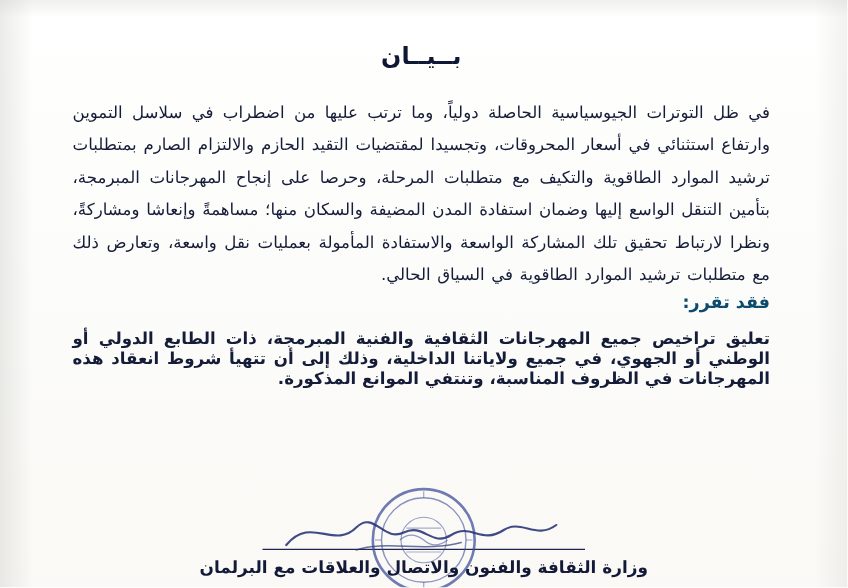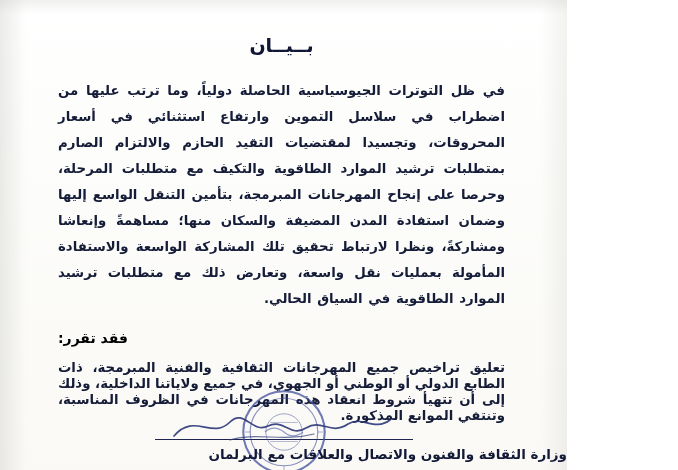--- a/index.html
+++ b/index.html
@@ -8,21 +8,21 @@
   }
   body {
     width: 678px;
     height: 470px;
     background: #ffffff;
     font-family: "DejaVu Sans", sans-serif;
     overflow: hidden;
   }
   .page {
     position: relative;
-    width: 567px;
+    width: 678px;
     height: 470px;
     background: #fdfdfb;
     box-sizing: border-box;
     overflow: hidden;
   }
   
   .page::before {
     content: "";
     position: absolute;
     inset: 0;
@@ -44,47 +44,47 @@
     font-size: 19px;
     letter-spacing: 3px;
     color: #101735;
   }
   .para {
     margin-top: 22px;
     font-size: 13.3px;
     line-height: 26px;
     text-align: justify;
     text-align-last: right;
-    font-weight: bold;
+    font-weight: normal;
     color: #151c38;
     word-spacing: 1px;
   }
   .decision-lead {
-    margin-top: 18px;
-    text-align: left;
+    text-align: right;
     font-size: 14px;
     font-weight: bold;
-    color: #000000;
+    color: #0c4a6e;
     letter-spacing: 0.5px;
   }
   .para2 {
     margin-top: 14px;
     font-size: 13.3px;
     line-height: 16px;
     text-align: justify;
     text-align-last: right;
     font-weight: bold;
     color: #151c38;
   }
   .signature-block {
     position: absolute;
     bottom: 8px;
     left: 0;
     right: 0;
     direction: rtl;
+    text-align: center;
   }
   .signature-line {
     width: 258px;
     height: 1px;
     background: #1d2550;
     margin: 0 auto 6px auto;
   }
   .ministry {
     font-size: 13.5px;
     font-weight: bold;

